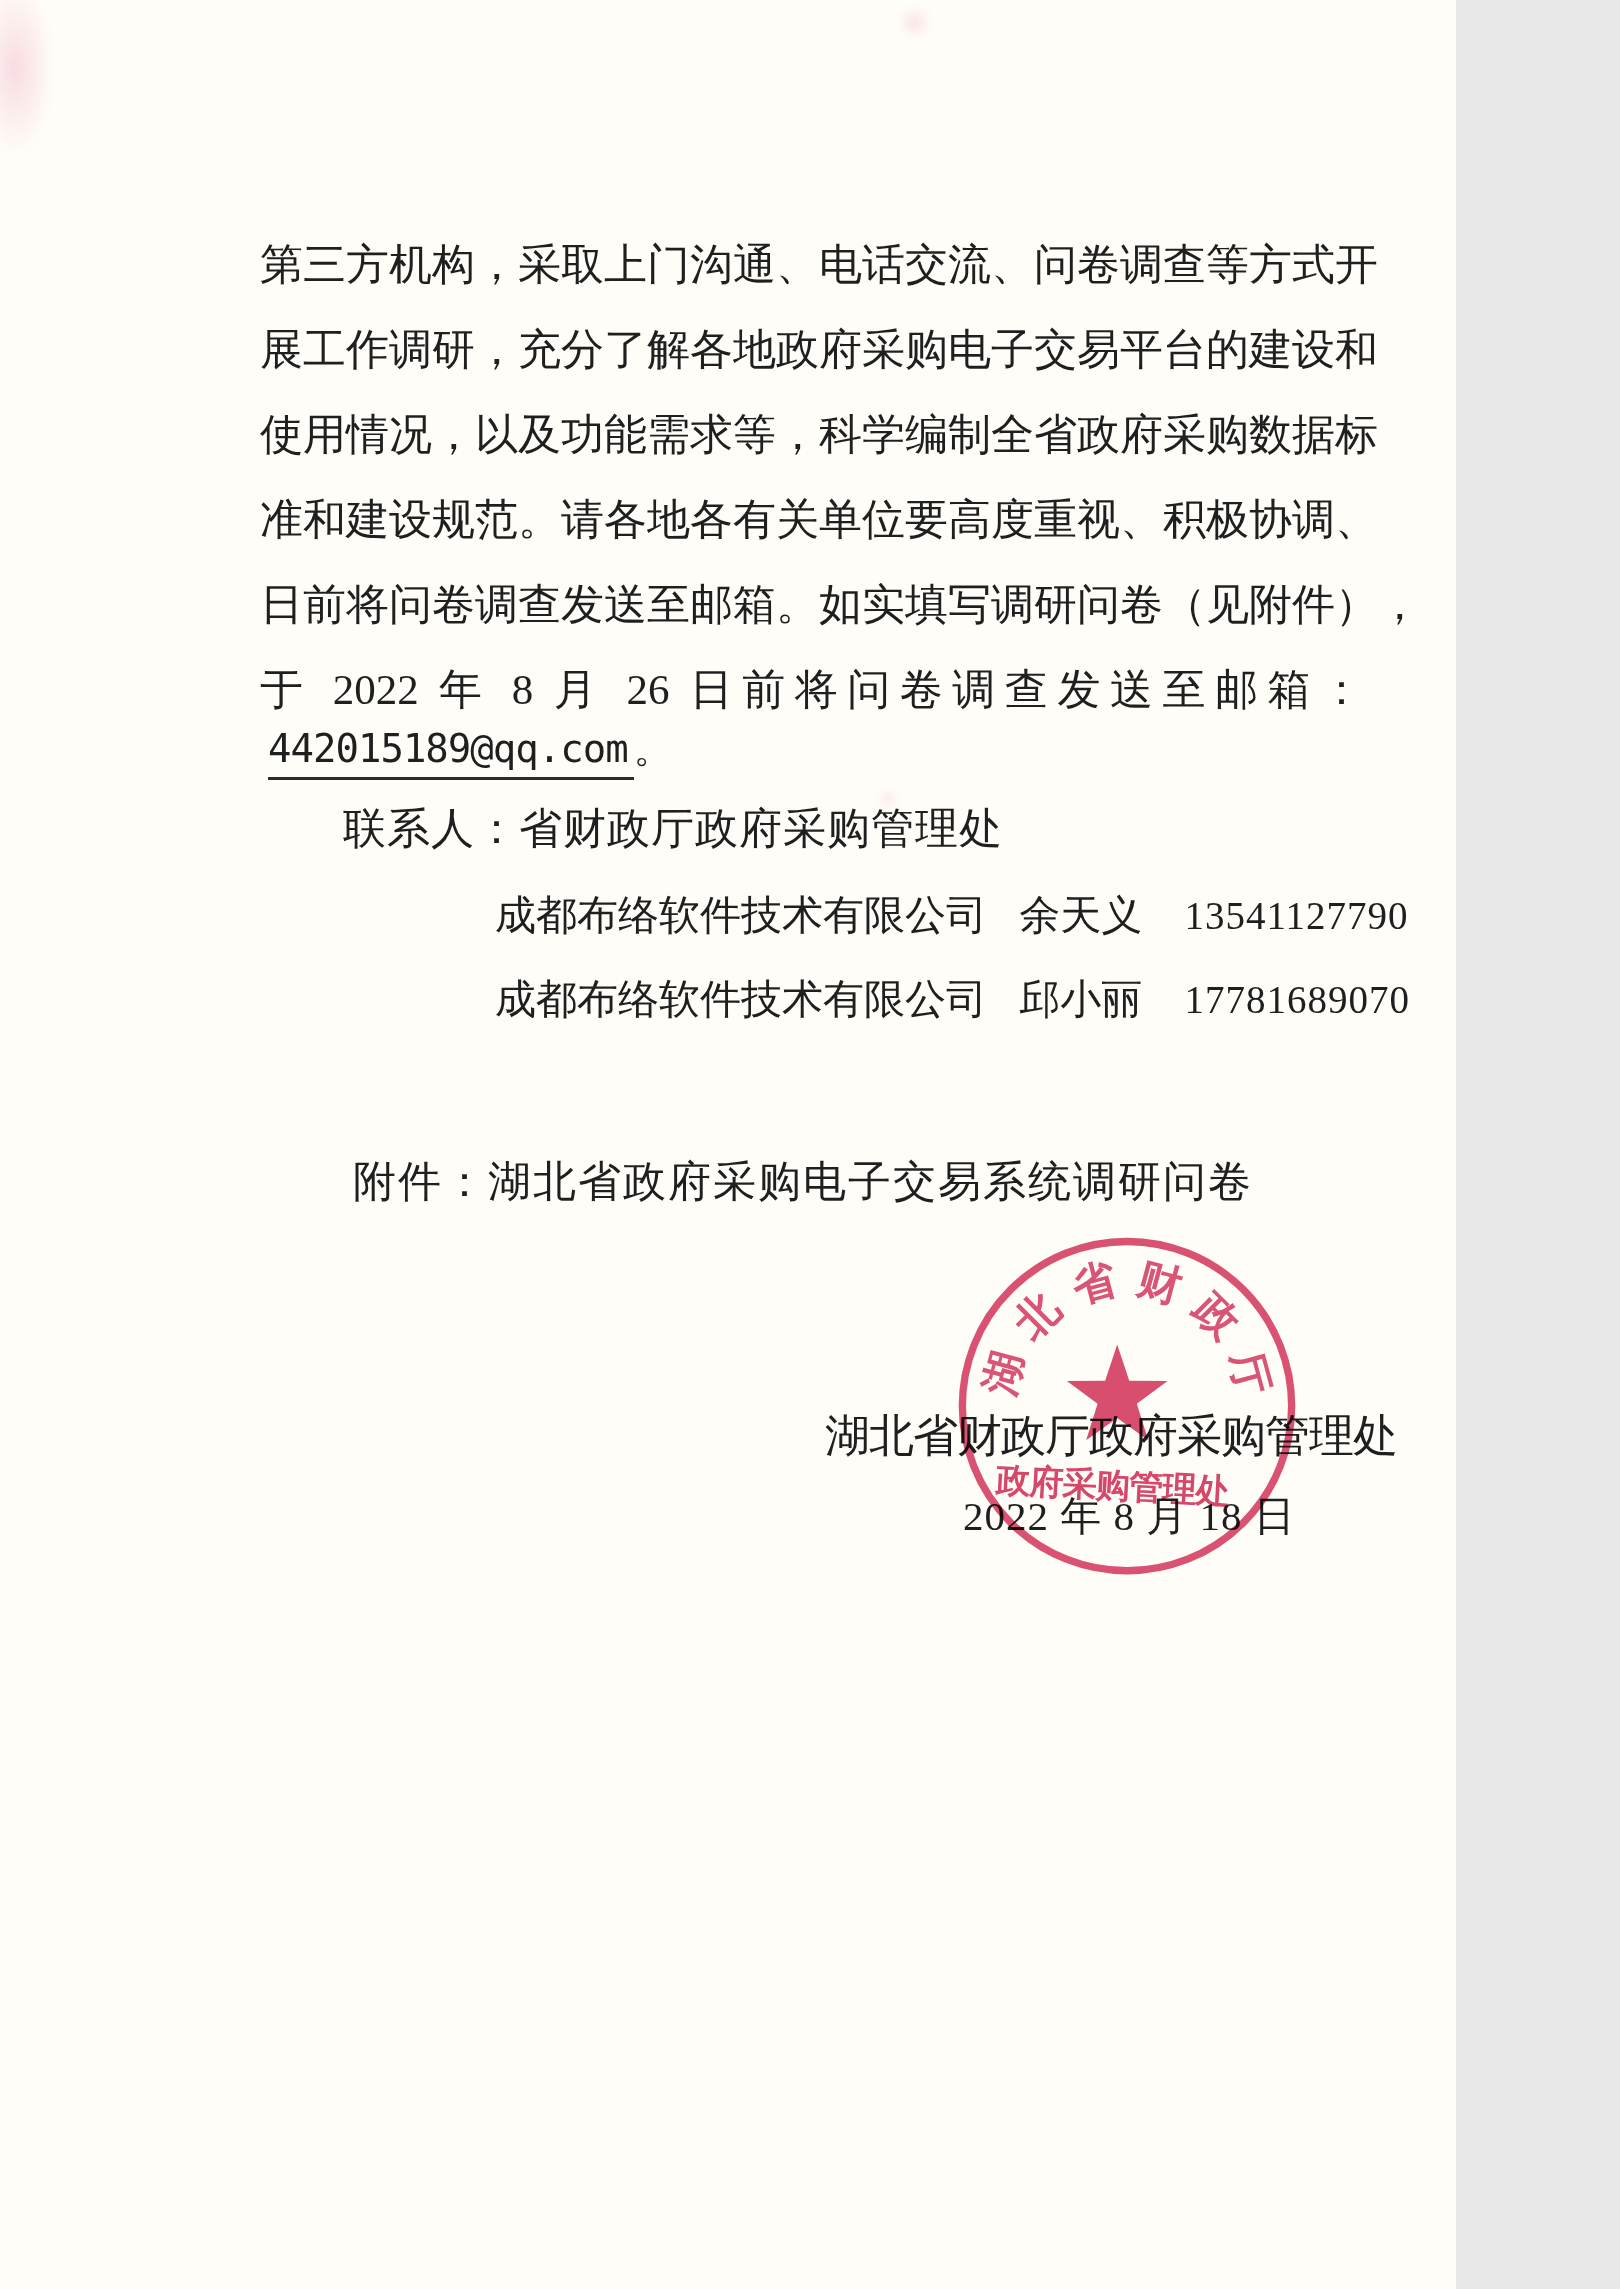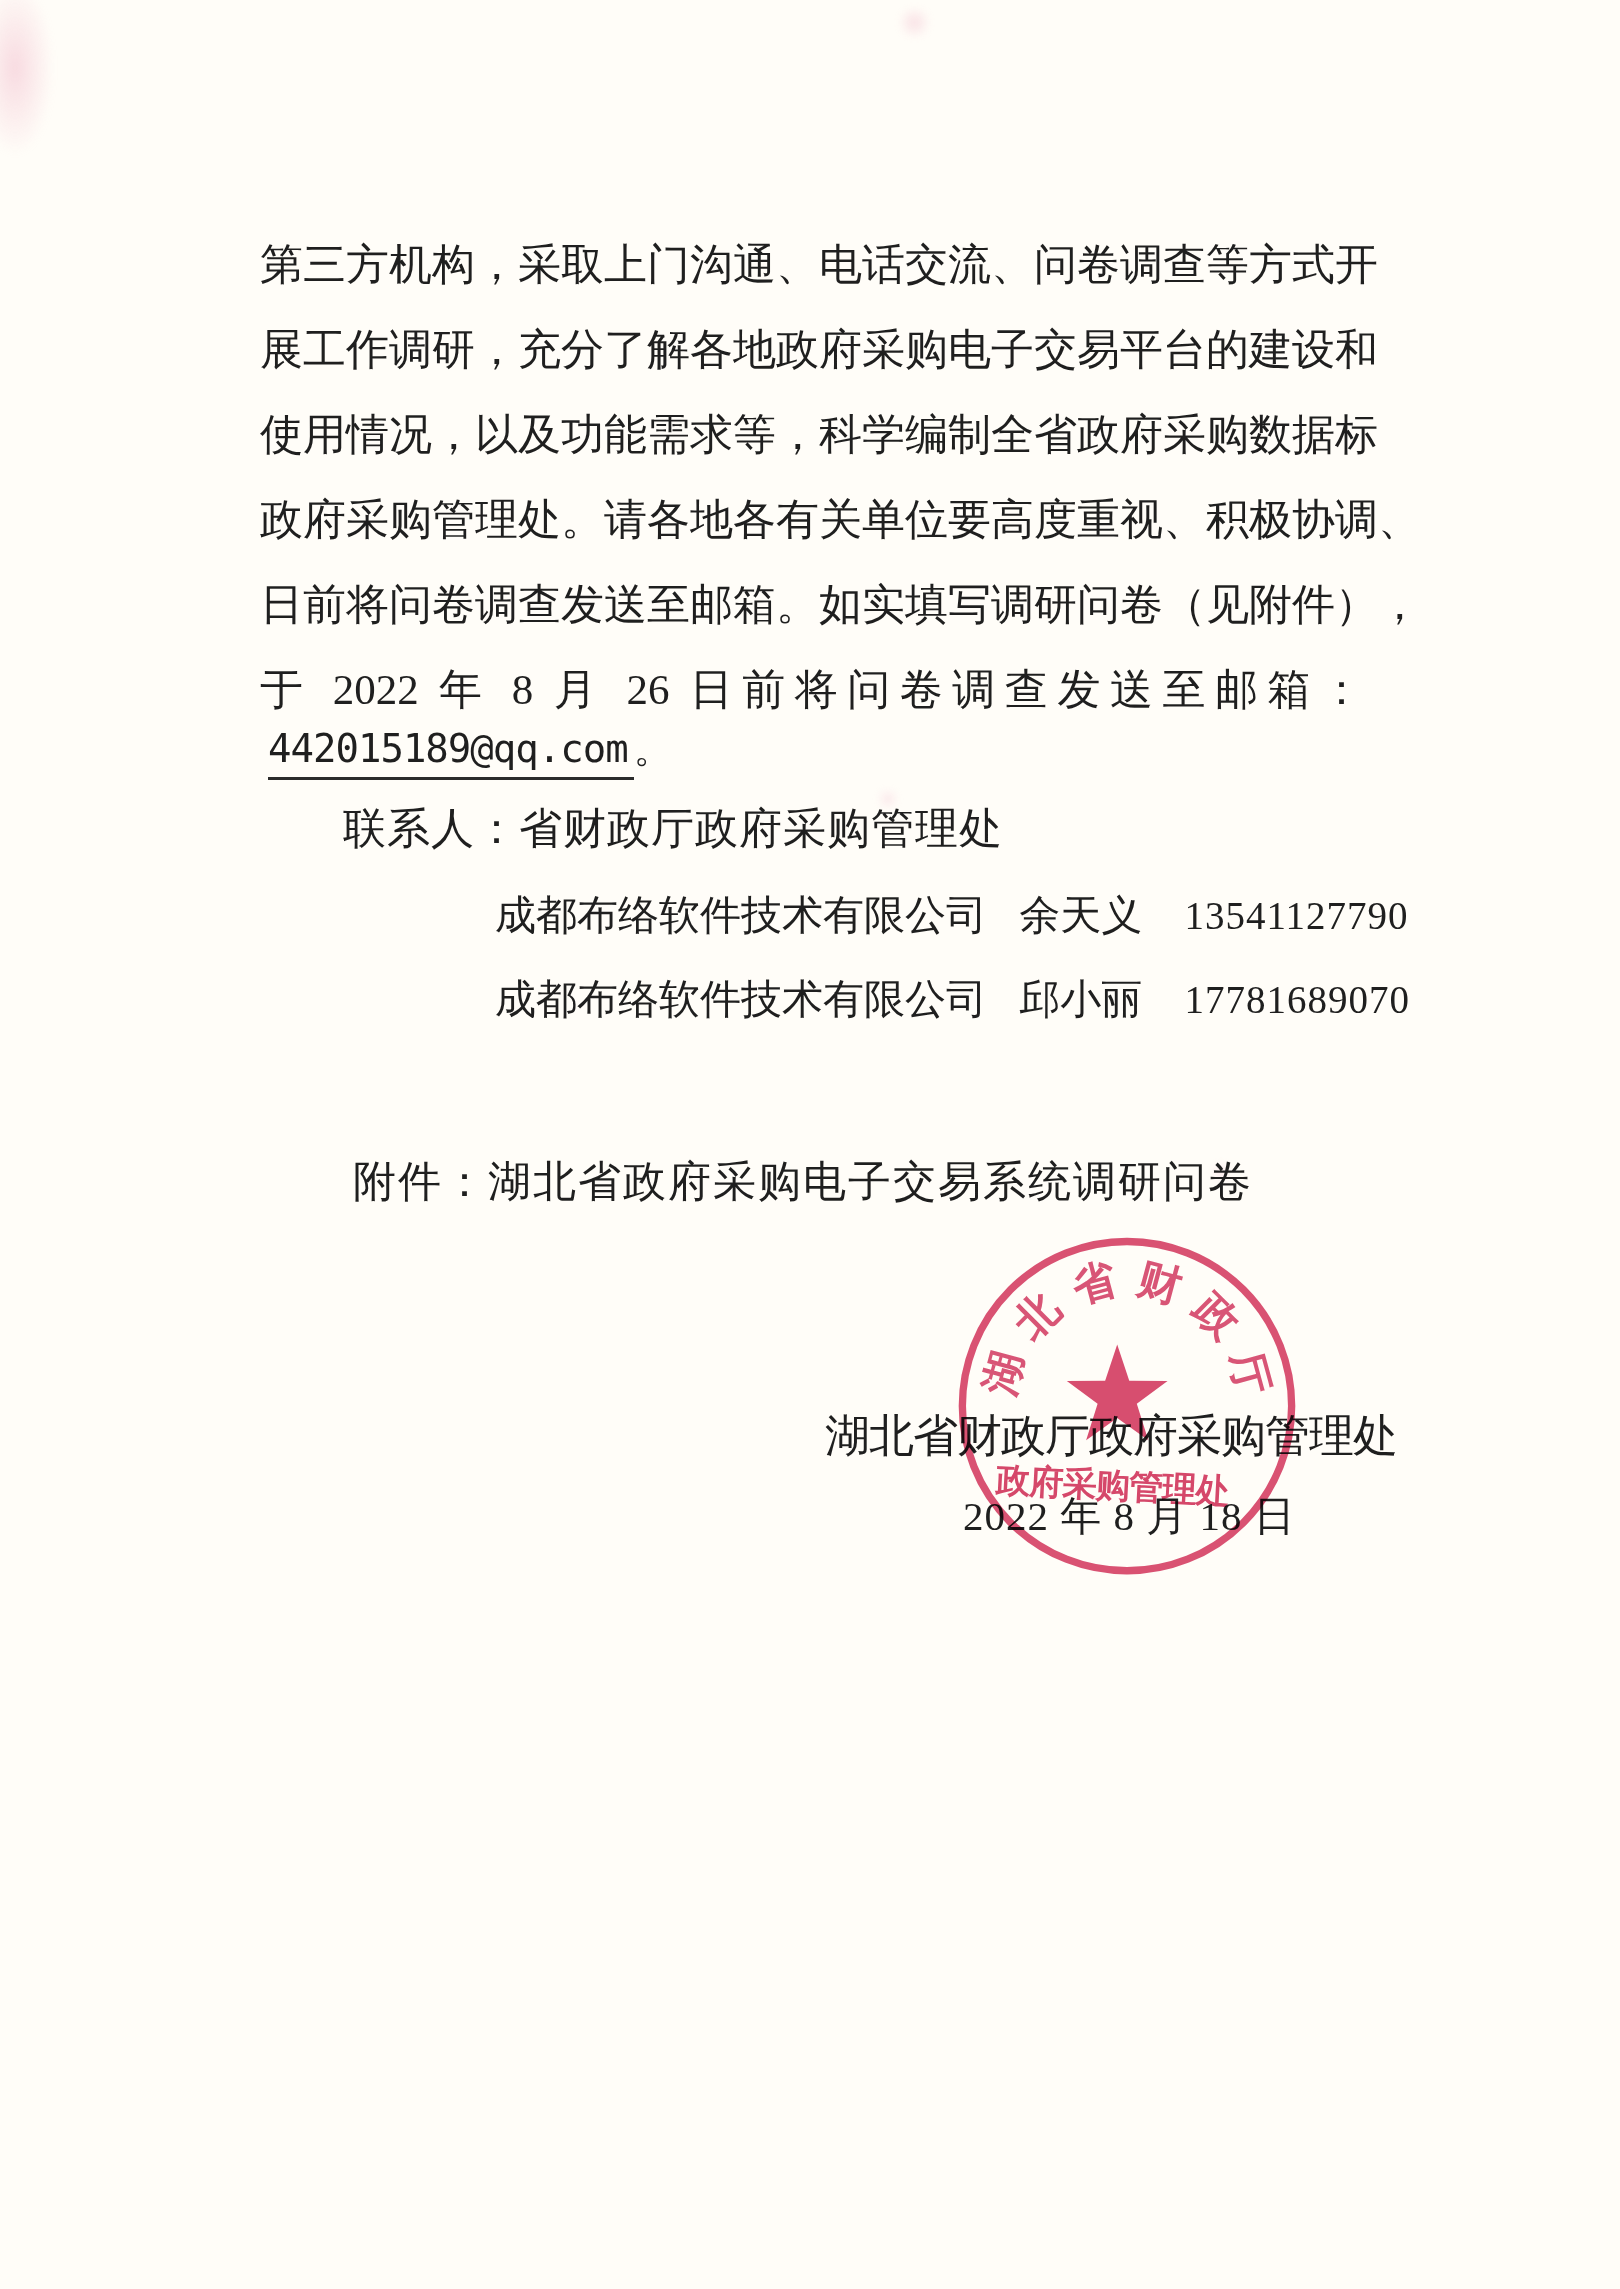--- a/index.html
+++ b/index.html
@@ -1,18 +1,18 @@
 <!DOCTYPE html>
 <html style="--seal-color: #d0305a;"><head>
 <meta charset="utf-8">
 <style>
   html,body{margin:0;padding:0;background:#e8e8e8;}
   .page{
     position:relative;
-    width:1620px;height:2290px;
+    width:1456px;height:2290px;
     background:#fffdf8;
     overflow:hidden;
     font-family:"Liberation Serif","DejaVu Serif",serif;
     color:#1f1f1f;
   }
   
   .body-block{
     position:absolute;left:260px;top:222px;width:1103px;
   }
   .body-line{
@@ -95,21 +95,21 @@
 
   <div class="smudge smudge-a"></div>
   <div class="smudge smudge-b"></div>
   <div class="smudge smudge-c"></div>
   <div class="smudge smudge-d"></div>
 
   <div class="body-block">
     <div class="body-line">第三方机构，采取上门沟通、电话交流、问卷调查等方式开</div>
     <div class="body-line">展工作调研，充分了解各地政府采购电子交易平台的建设和</div>
     <div class="body-line">使用情况，以及功能需求等，科学编制全省政府采购数据标</div>
-    <div class="body-line">政府采购管理处。请各地各有关单位要高度重视、积极协调、</div>
+    <div class="body-line">准和建设规范。请各地各有关单位要高度重视、积极协调、</div>
     <div class="body-line">日前将问卷调查发送至邮箱。如实填写调研问卷（见附件），</div>
     <div class="body-line">于 2022 年 8 月 26 日前将问卷调查发送至邮箱：</div>
   </div>
 
   <div class="email-line"><span class="email">442015189@qq.com</span><span>。</span></div>
 
   <div class="contact-heading">联系人：省财政厅政府采购管理处</div>
 
   <div class="contact-row row-1">
     <span class="company">成都布络软件技术有限公司</span>

